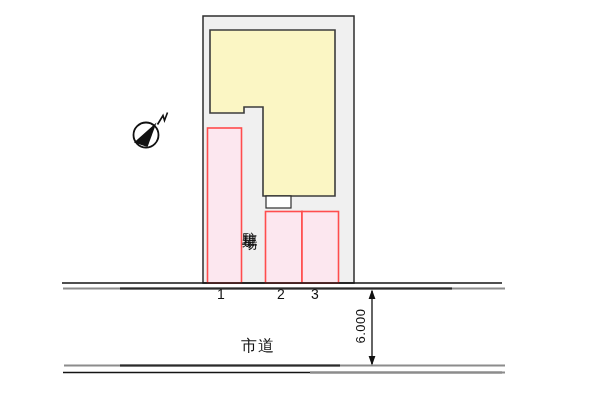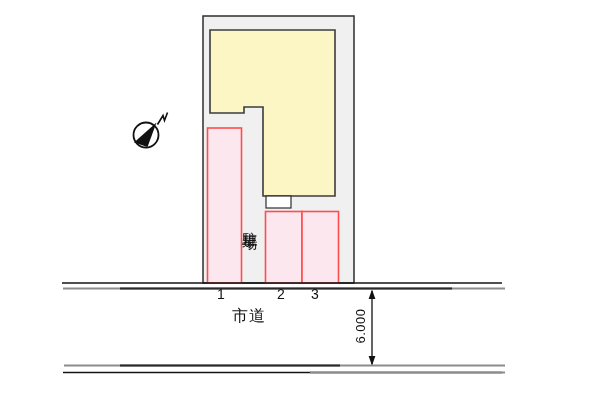--- a/index.html
+++ b/index.html
@@ -29,21 +29,21 @@
 
   
   .lbl{position:absolute;color:#111;}
   .parking-area-lbl{
     left:241px;top:219px;width:18px;
     writing-mode:vertical-rl;text-orientation:upright;
     font-size:15px;letter-spacing:2px;line-height:18px;
   }
   .num{width:20px;top:286px;text-align:center;font-size:14px;}
   .num-1{left:211px;} .num-2{left:271px;} .num-3{left:305px;}
-  .road-lbl{left:232px;top:306px;width:52px;text-align:left;font-size:16px;letter-spacing:1px;}
+  .road-lbl{left:232px;top:336px;width:52px;text-align:center;font-size:16px;letter-spacing:1px;}
   .dim-lbl{
     left:336px;top:318px;width:50px;height:16px;
     text-align:center;font-size:13px;letter-spacing:.5px;
     transform:rotate(-90deg);transform-origin:center center;
   }
 </style>
 </head>
 <body>
 
 <div class="canvas">

